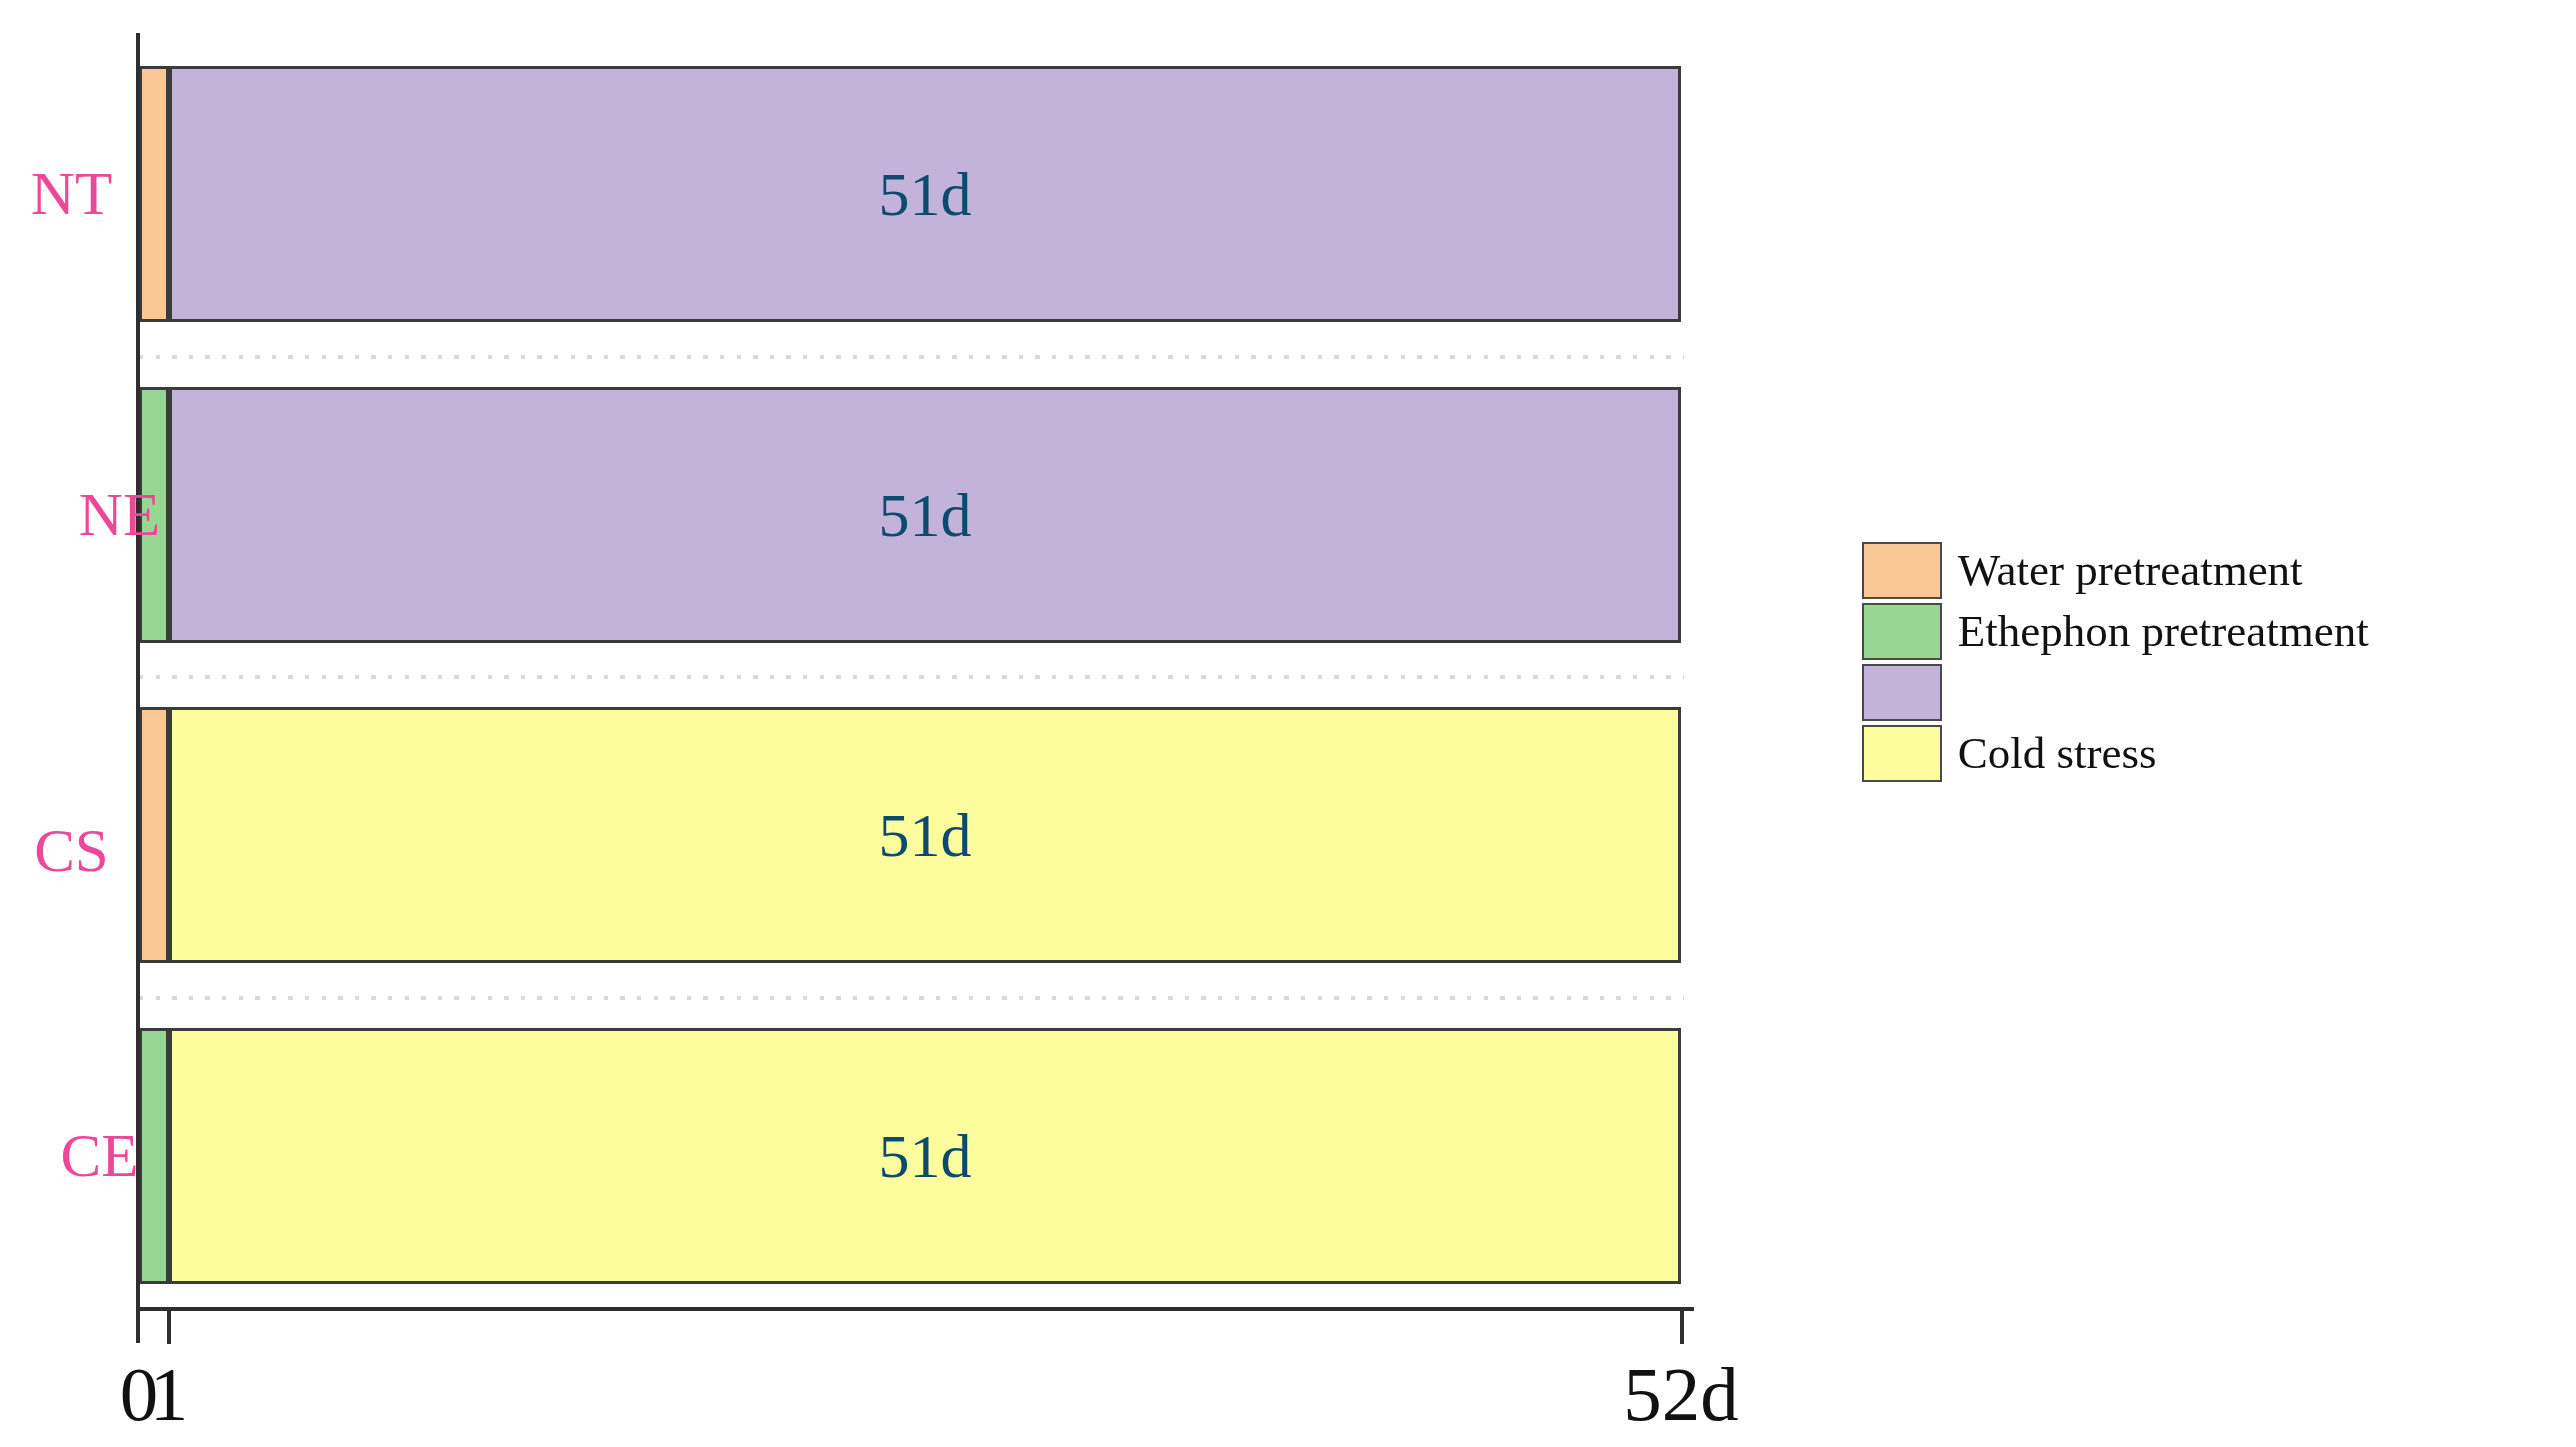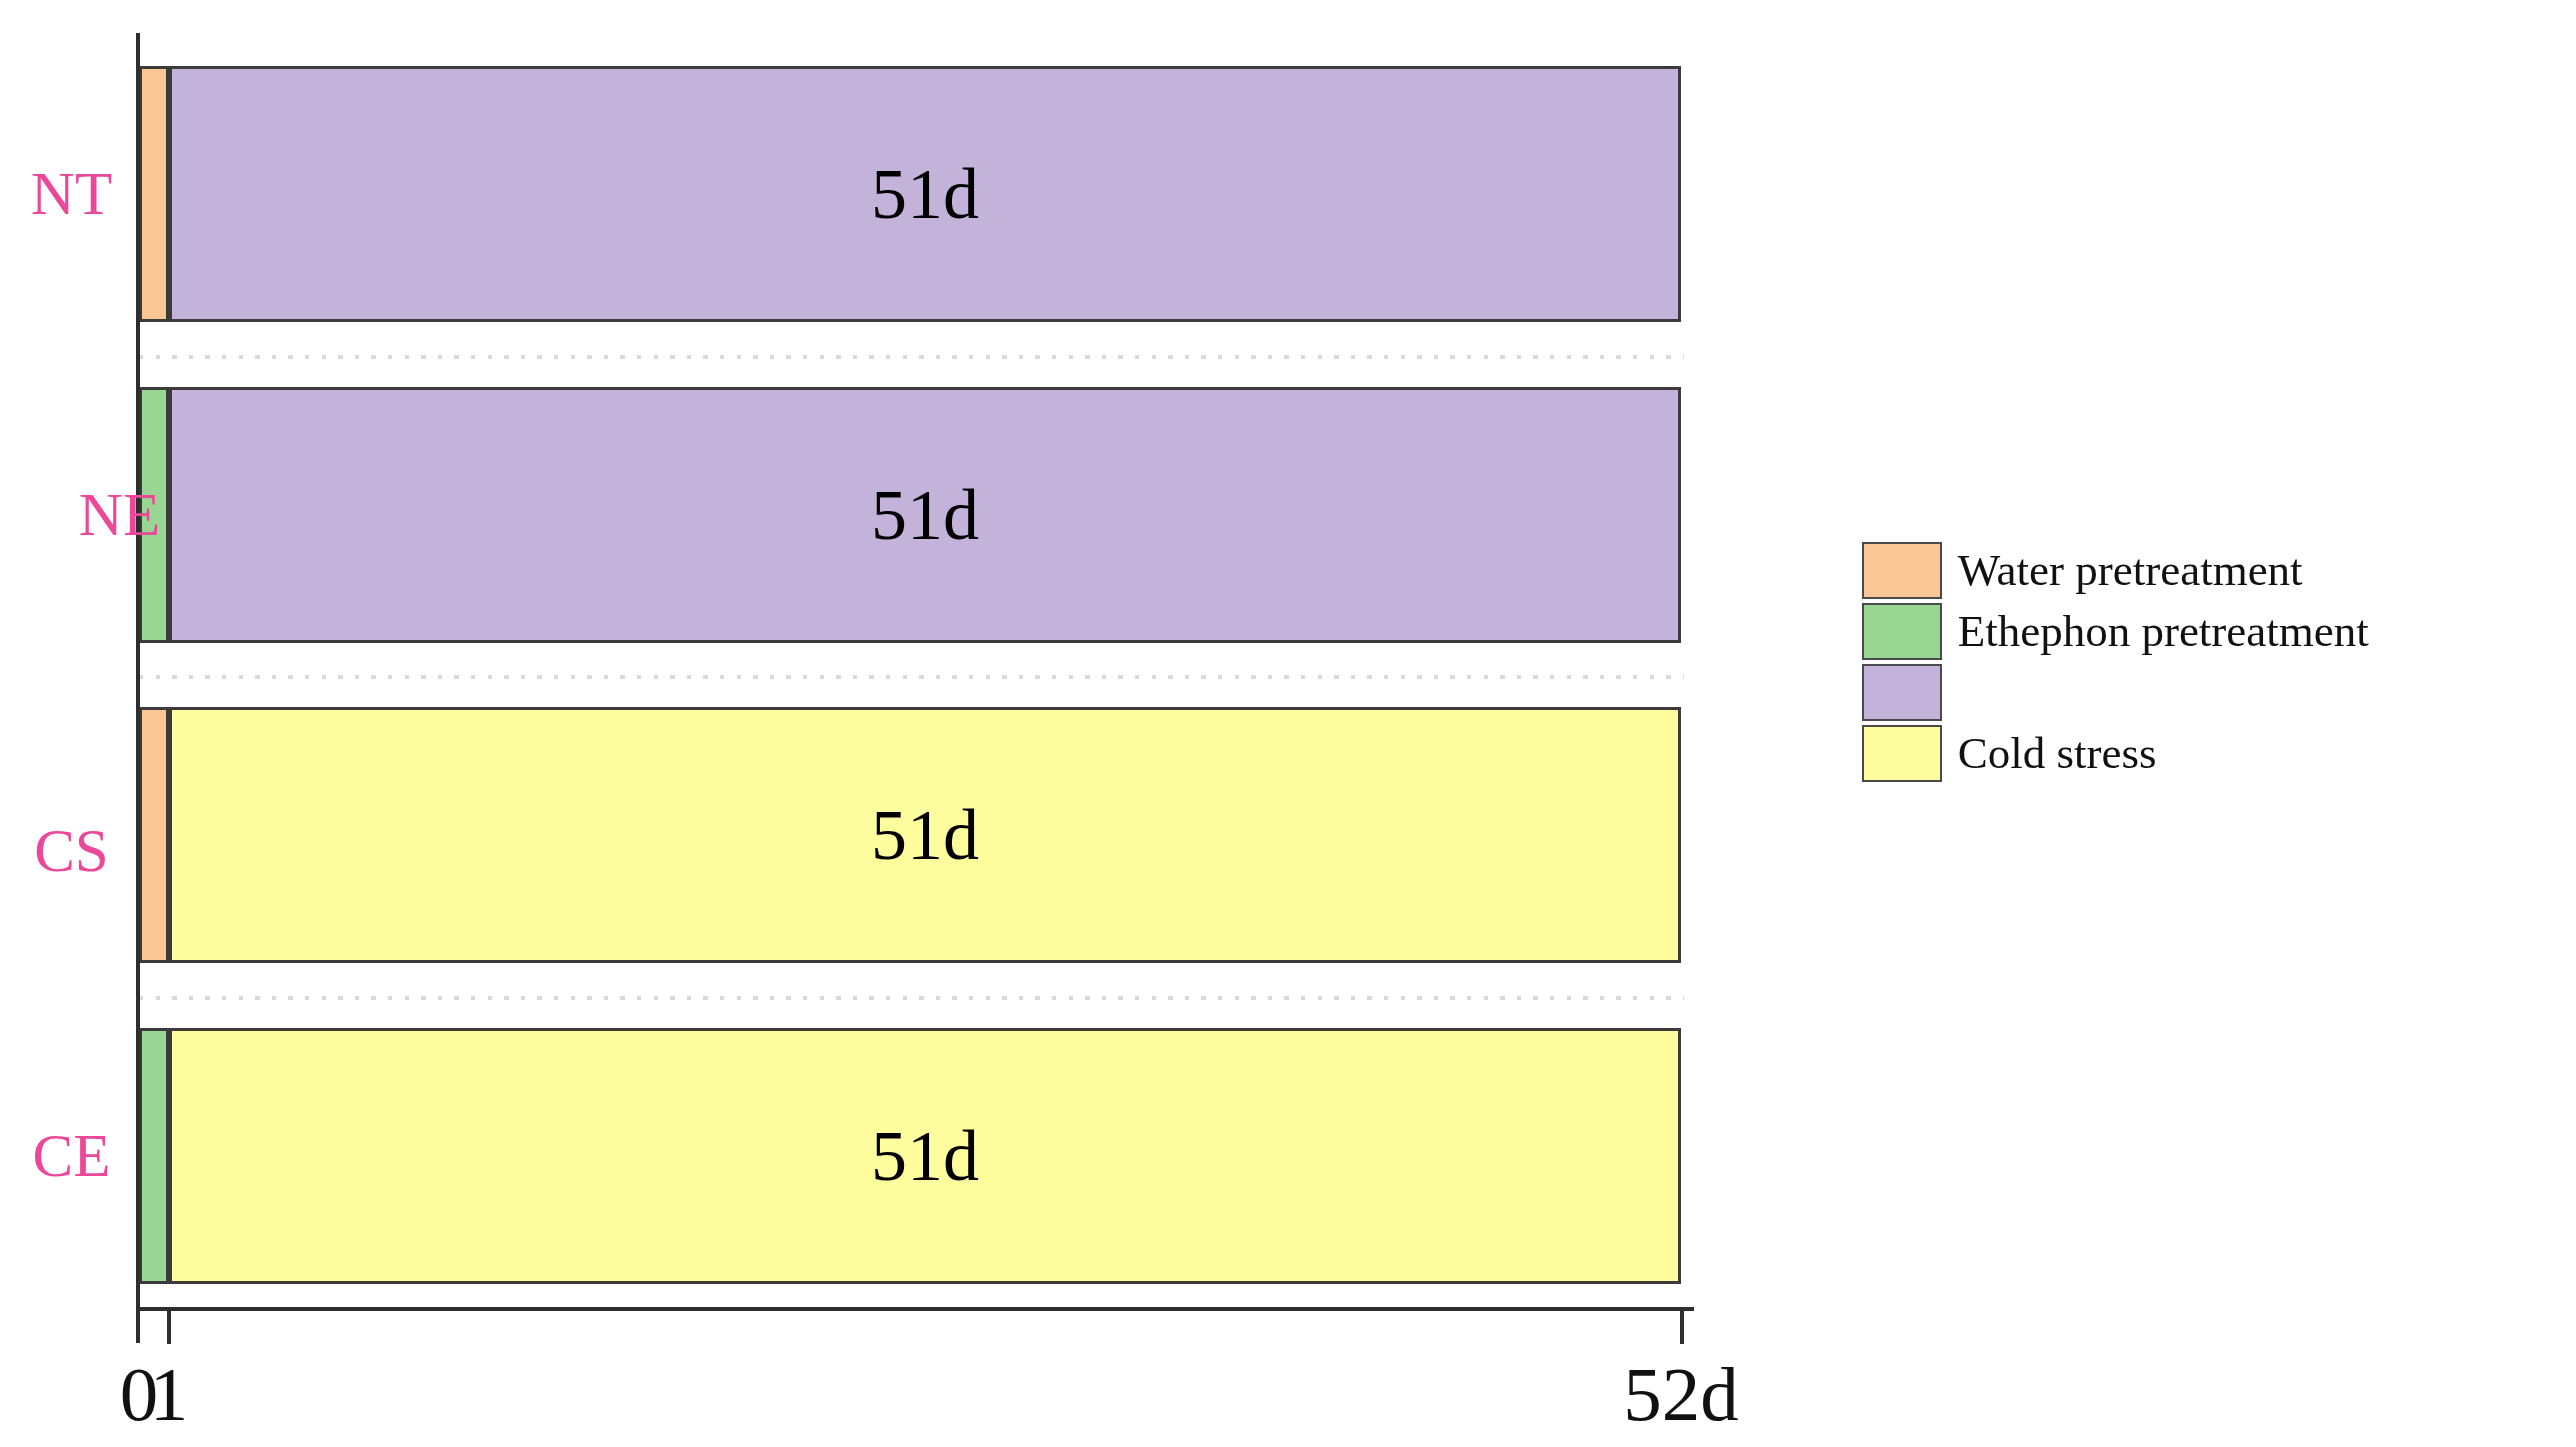--- a/index.html
+++ b/index.html
@@ -33,23 +33,23 @@
   }
   .bar-segment {
     position: absolute;
     box-sizing: border-box;
     border: 3.5px solid #3B3B3B;
     display: flex;
     align-items: center;
     justify-content: center;
   }
   .bar-value-label {
-    font-size: 72px;
+    font-size: 62px;
     line-height: 1;
-    color: #000000;
+    color: #0c4a6e;
     white-space: nowrap;
   }
   .y-category-label {
     position: absolute;
     left: 0;
     width: 143px;
     display: flex;
     align-items: center;
     justify-content: center;
     font-size: 61px;
@@ -119,21 +119,21 @@
       <div class="tick-label" style="left: 52px; top: 1356px; width: 174px;">0</div>
       <div class="tick-mark" style="left: 167px; top: 1307px; width: 4.4px; height: 37px; background: rgb(46, 46, 46);"></div>
       <div class="tick-label" style="left: 82px; top: 1356px; width: 174px;">1</div>
       <div class="tick-mark" style="left: 1680px; top: 1307px; width: 4.4px; height: 37px; background: rgb(46, 46, 46);"></div>
       <div class="tick-label" style="left: 1594px; top: 1356px; width: 174px;">52d</div>
     </div>
   <div id="y-labels">
       <div class="y-category-label" style="top: 66px; height: 256px;">NT</div>
       <div class="y-category-label" style="top: 387px; height: 256px; margin-left: 48px;">NE</div>
       <div class="y-category-label" style="top: 723px; height: 256px;">CS</div>
-      <div class="y-category-label" style="top: 1028px; height: 256px;">CE</div>
+      <div class="y-category-label" style="top: 1028px; height: 256px; padding-left: 28px;">CE</div>
     </div>
   <div id="legend">
       <div class="legend-row">
         <div class="legend-swatch" style="background: rgb(250, 199, 149);"></div>
         <div class="legend-label">Water pretreatment</div>
       </div>
       <div class="legend-row">
         <div class="legend-swatch" style="background: rgb(152, 214, 148);"></div>
         <div class="legend-label">Ethephon pretreatment</div>
       </div>

